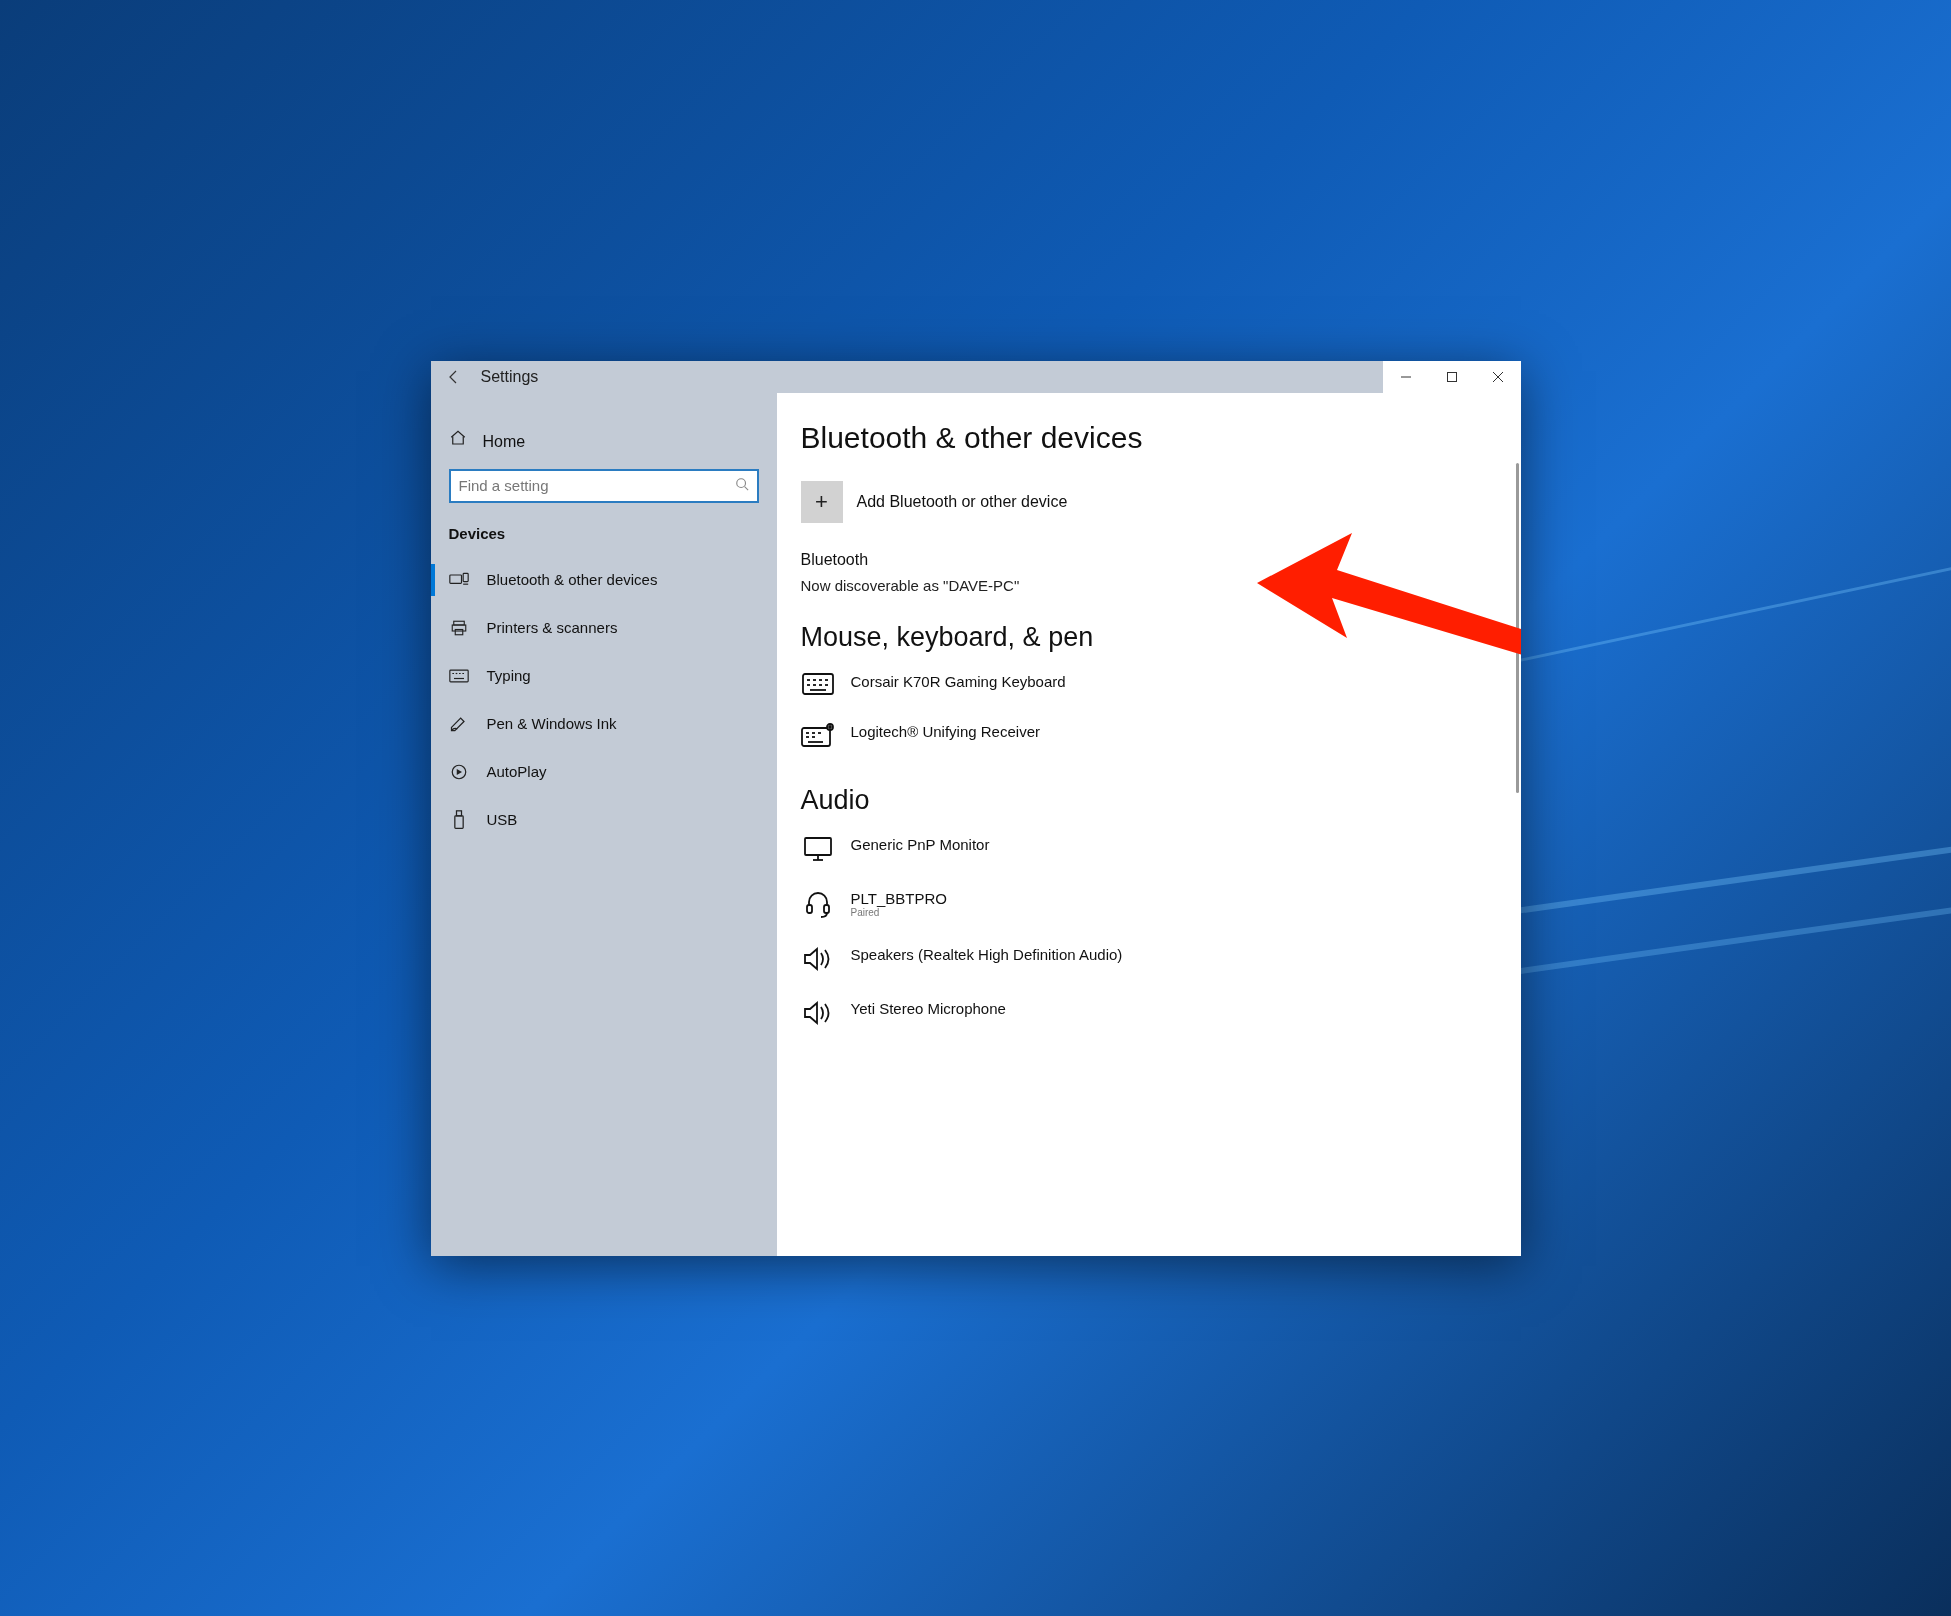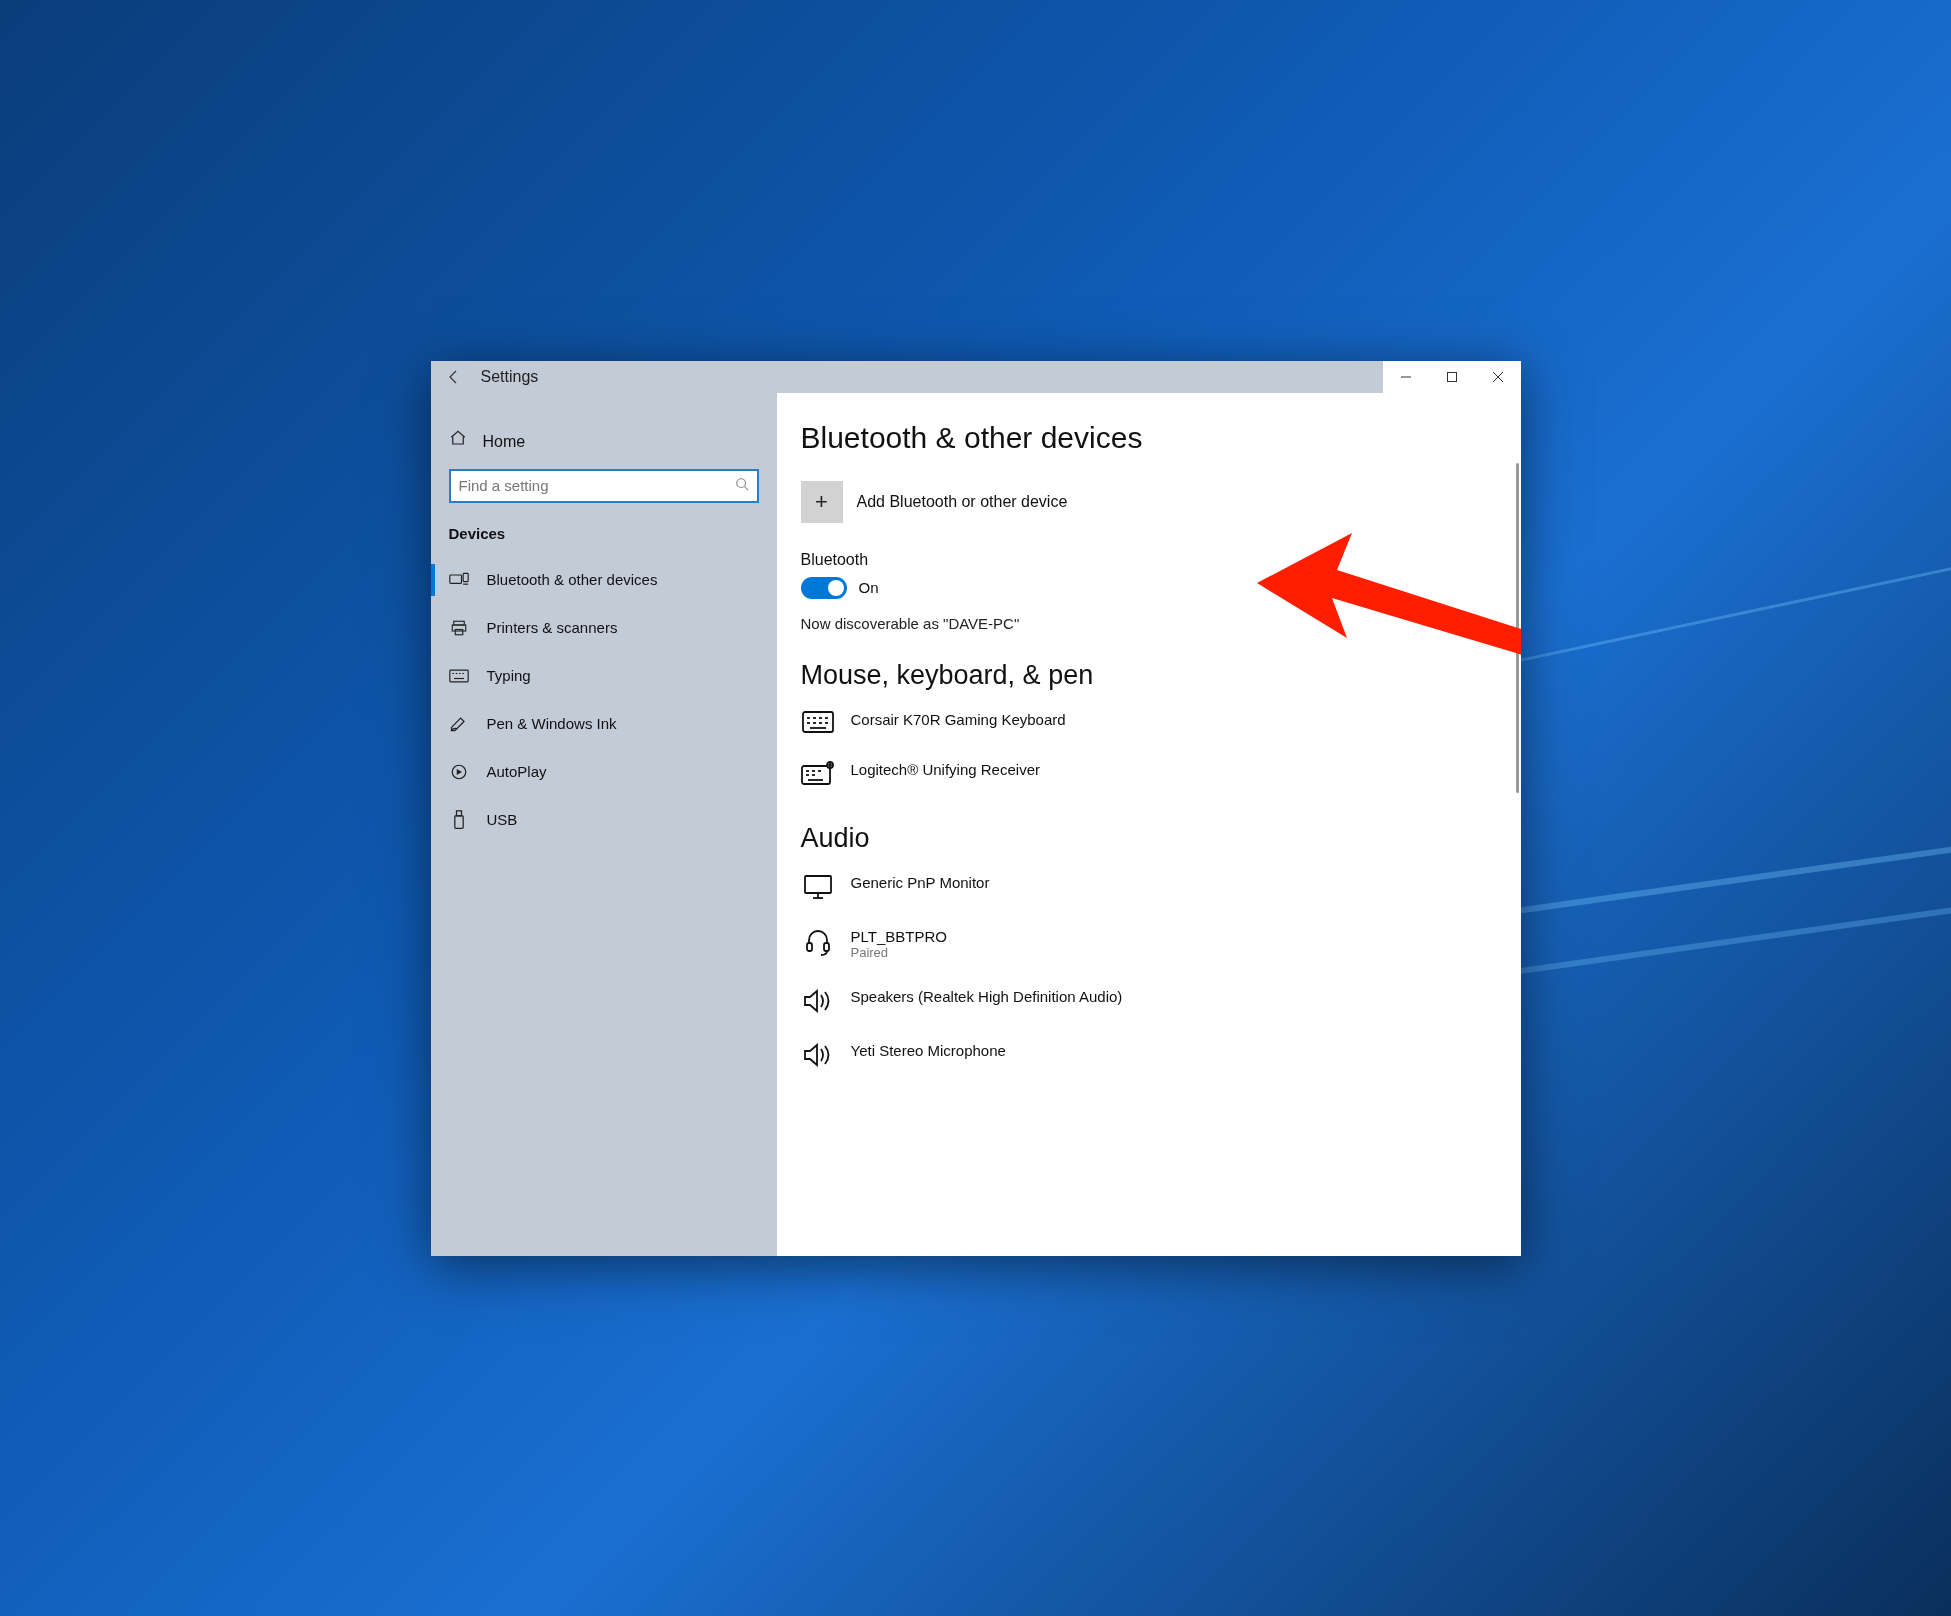--- a/index.html
+++ b/index.html
@@ -156,21 +156,21 @@
   h2.section {
     font-weight: 400; font-size: 27px; color:#111; margin: 10px 0 12px;
   }
 
   .device {
     display:flex; gap: 16px;
     padding: 8px 0 20px;
   }
   .device .dicon { width: 34px; display:flex; justify-content:center; color:#111;}
   .device .dtext .dname { font-size:15px; color:#111; }
-  .device .dtext .dstatus { font-size:13px; color:#777; }
+  .device .dtext .dstatus { font-size:10px; color:#777; }
 
   
   .arrow {
     position:absolute; pointer-events:none; z-index:20;
     left: 480px; top: 135px;
   }
 </style>
 </head>
 <body>
 
@@ -296,26 +296,20 @@
       <h1 class="page-title">Bluetooth &amp; other devices</h1>
 
       <div class="add-row">
         <div class="add-btn">
           <span>+</span>
         </div>
         <div class="add-label">Add Bluetooth or other device</div>
       </div>
 
       <div class="bt-label">Bluetooth</div>
-      <div class="toggle-row">
-        <div class="toggle">
-          <div class="knob"></div>
-        </div>
-        <div class="toggle-state">On</div>
-      </div>
 
       <div class="discover">Now discoverable as "DAVE-PC"</div>
 
       <h2 class="section">Mouse, keyboard, &amp; pen</h2>
 
       <div class="device">
         <span class="dicon">
           <svg width="32" height="22" viewBox="0 0 32 22" fill="none" stroke="#111" stroke-width="1.8">
               <rect x="1" y="1" width="30" height="20" rx="2"></rect>
               <line x1="5" y1="7" x2="8" y2="7"></line>

